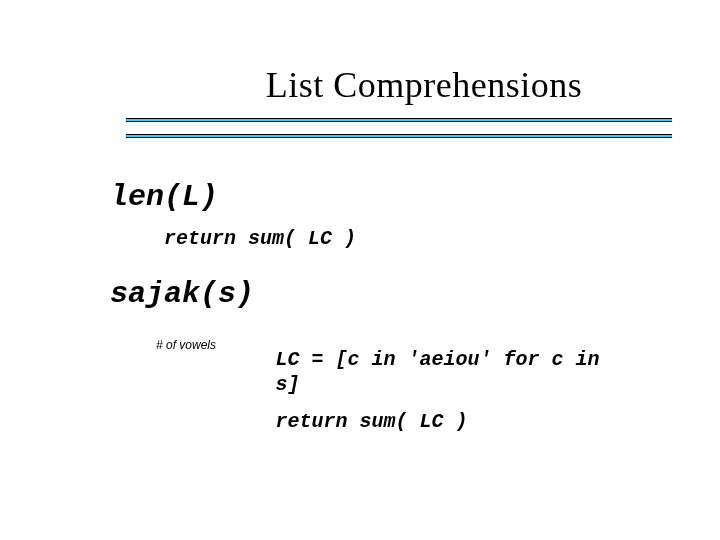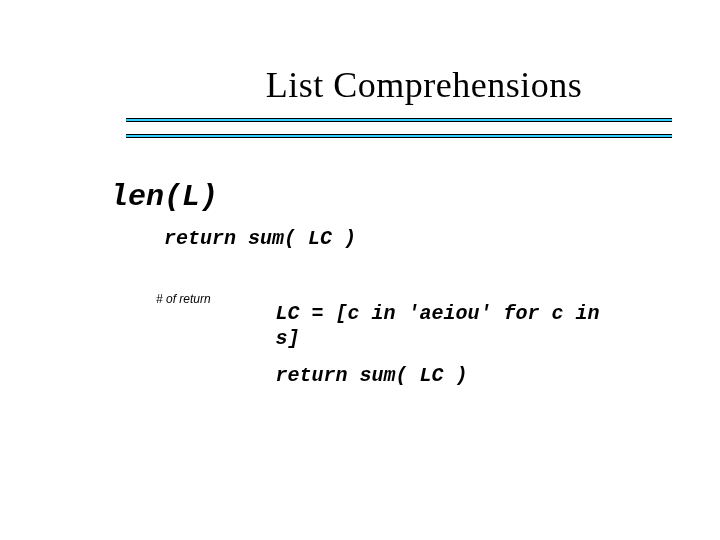--- a/index.html
+++ b/index.html
@@ -90,22 +90,23 @@
 <div class="content">
 
   <div class="fn-section1">
     <div class="fn-name">len(L)</div>
     <div class="fn-body">
       <div>return sum( LC )</div>
     </div>
   </div>
 
   <div class="fn-section2">
+    <div class="fn-name">sajak(s)</div>
     <div class="row2">
-      <div class="note"># of return</div>
+      <div class="note"># of vowels</div>
       <div class="fn-body2">
         <div>LC = [c in 'aeiou' for c in s]</div>
         <div>return sum( LC )</div>
       </div>
     </div>
   </div>
 
 </div>
 
 </body></html>

